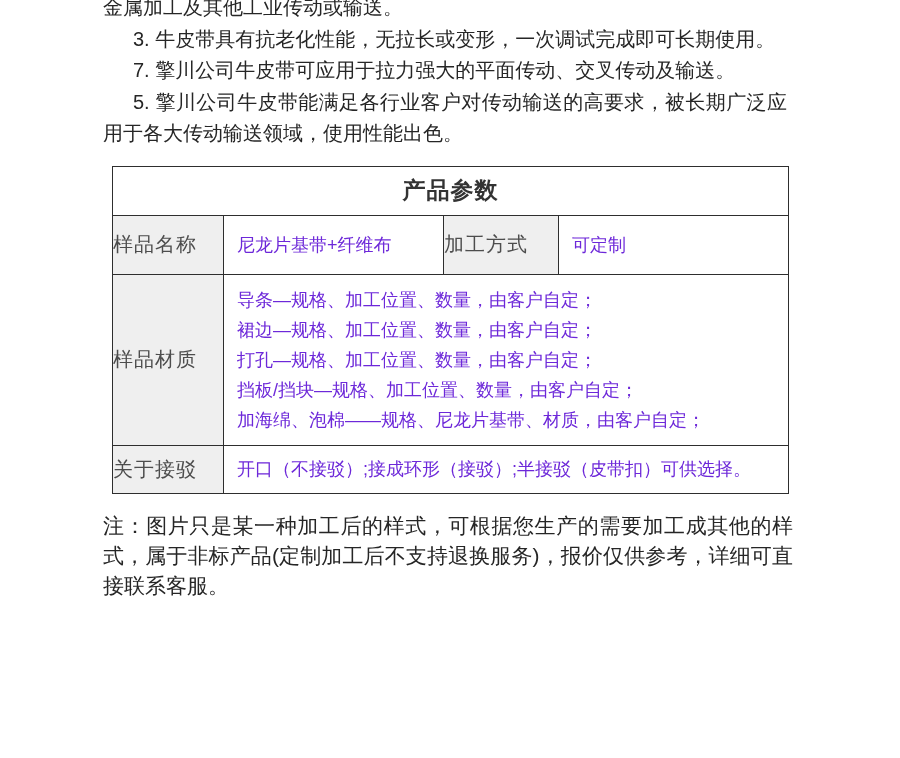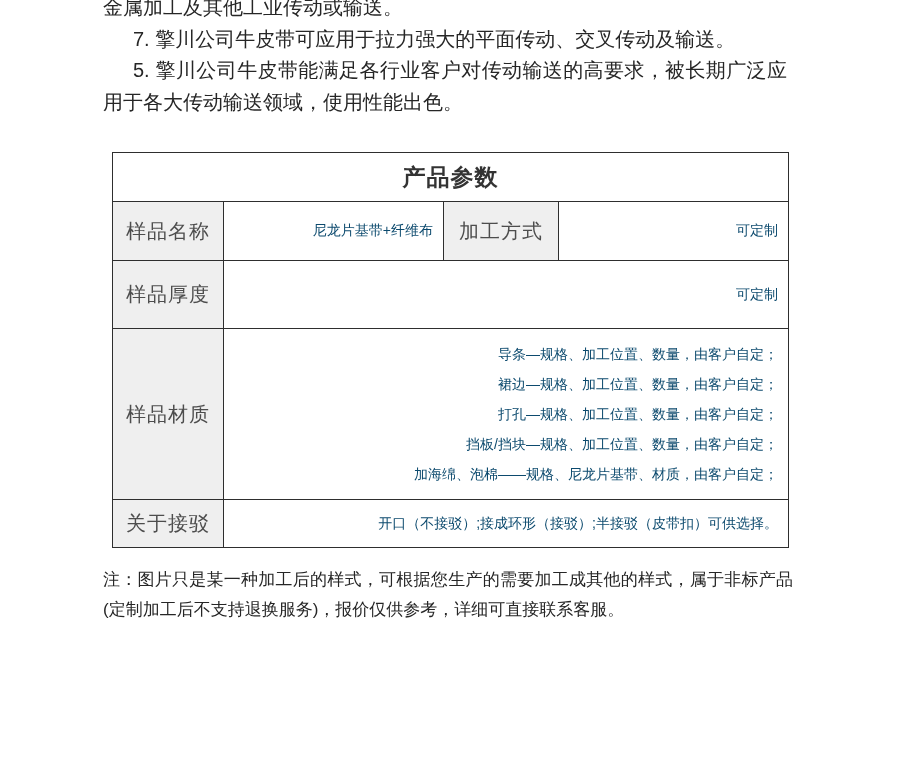--- a/index.html
+++ b/index.html
@@ -20,21 +20,21 @@
     color: #262626;
     text-align: justify;
   }
   .intro p.indent { text-indent: 30px; }
 
   
   table.params {
     border-collapse: collapse;
     table-layout: fixed;
     width: 676px;
-    margin: 34px 0 0 9px;
+    margin: 16px 0 0 9px;
     color: #4d4d4d;
     padding-left: 25px;
   }
   .params th, .params td {
     border: 1px solid #2e2e2e;
     padding: 0;
     vertical-align: middle;
     overflow: hidden;
   }
   .params .title-row th {
@@ -46,74 +46,70 @@
     text-align: center;
   }
   tr.r1 { height: 59px; }
   tr.r2 { height: 48px; }
   tr.r3 { height: 68px; }
   tr.r4 { height: 37px; }
   tr.r5 { height: 171px; }
   tr.r6 { height: 48px; }
   .params td.label {
     background: #efefef;
-    text-align: center;
     font-size: 20px;
     letter-spacing: 1px;
     color: #4d4d4d;
   }
   .params td.value {
-    font-size: 14px;
-    text-align: right;
+    font-size: 18px;
+    text-align: left;
     padding: 0 10px 0 13px;
-    color: #0c4a6e;
+    color: #6d28d9;
   }
   .params td.value .line { line-height: 30px; }
 
   
   .note {
     width: 690px;
     margin: 17px 0 0 0;
-    font-size: 17px;
+    font-size: 21px;
     line-height: 30px;
     color: #262626;
     text-align: justify;
   }
 </style>
 </head>
 <body>
 
 <div class="content">
 
   <div class="intro">
     <p>金属加工及其他工业传动或输送。</p>
+    <p class="indent">3. 牛皮带具有抗老化性能，无拉长或变形，一次调试完成即可长期使用。</p>
     <p class="indent">7. 擎川公司牛皮带可应用于拉力强大的平面传动、交叉传动及输送。</p>
     <p class="indent">5. 擎川公司牛皮带能满足各行业客户对传动输送的高要求，被长期广泛应用于各大传动输送领域，使用性能出色。</p>
   </div>
 
   <table class="params">
     <colgroup>
       <col style="width:111px">
       <col style="width:220px">
       <col style="width:115px">
       <col style="width:230px">
     </colgroup>
     <tbody>
       <tr class="title-row">
         <th colspan="4">产品参数</th>
       </tr>
       <tr class="r1">
         <td class="label">样品名称</td>
         <td class="value">尼龙片基带+纤维布</td>
         <td class="label">加工方式</td>
         <td class="value">可定制</td>
-      </tr>
-      <tr class="r3">
-        <td class="label">样品厚度</td>
-        <td class="value" colspan="3">可定制</td>
       </tr>
       <tr class="r5">
         <td class="label">样品材质</td>
         <td class="value" colspan="3">
           <div class="line">导条—规格、加工位置、数量，由客户自定；</div>
           <div class="line">裙边—规格、加工位置、数量，由客户自定；</div>
           <div class="line">打孔—规格、加工位置、数量，由客户自定；</div>
           <div class="line">挡板/挡块—规格、加工位置、数量，由客户自定；</div>
           <div class="line">加海绵、泡棉——规格、尼龙片基带、材质，由客户自定；</div>
         </td>

